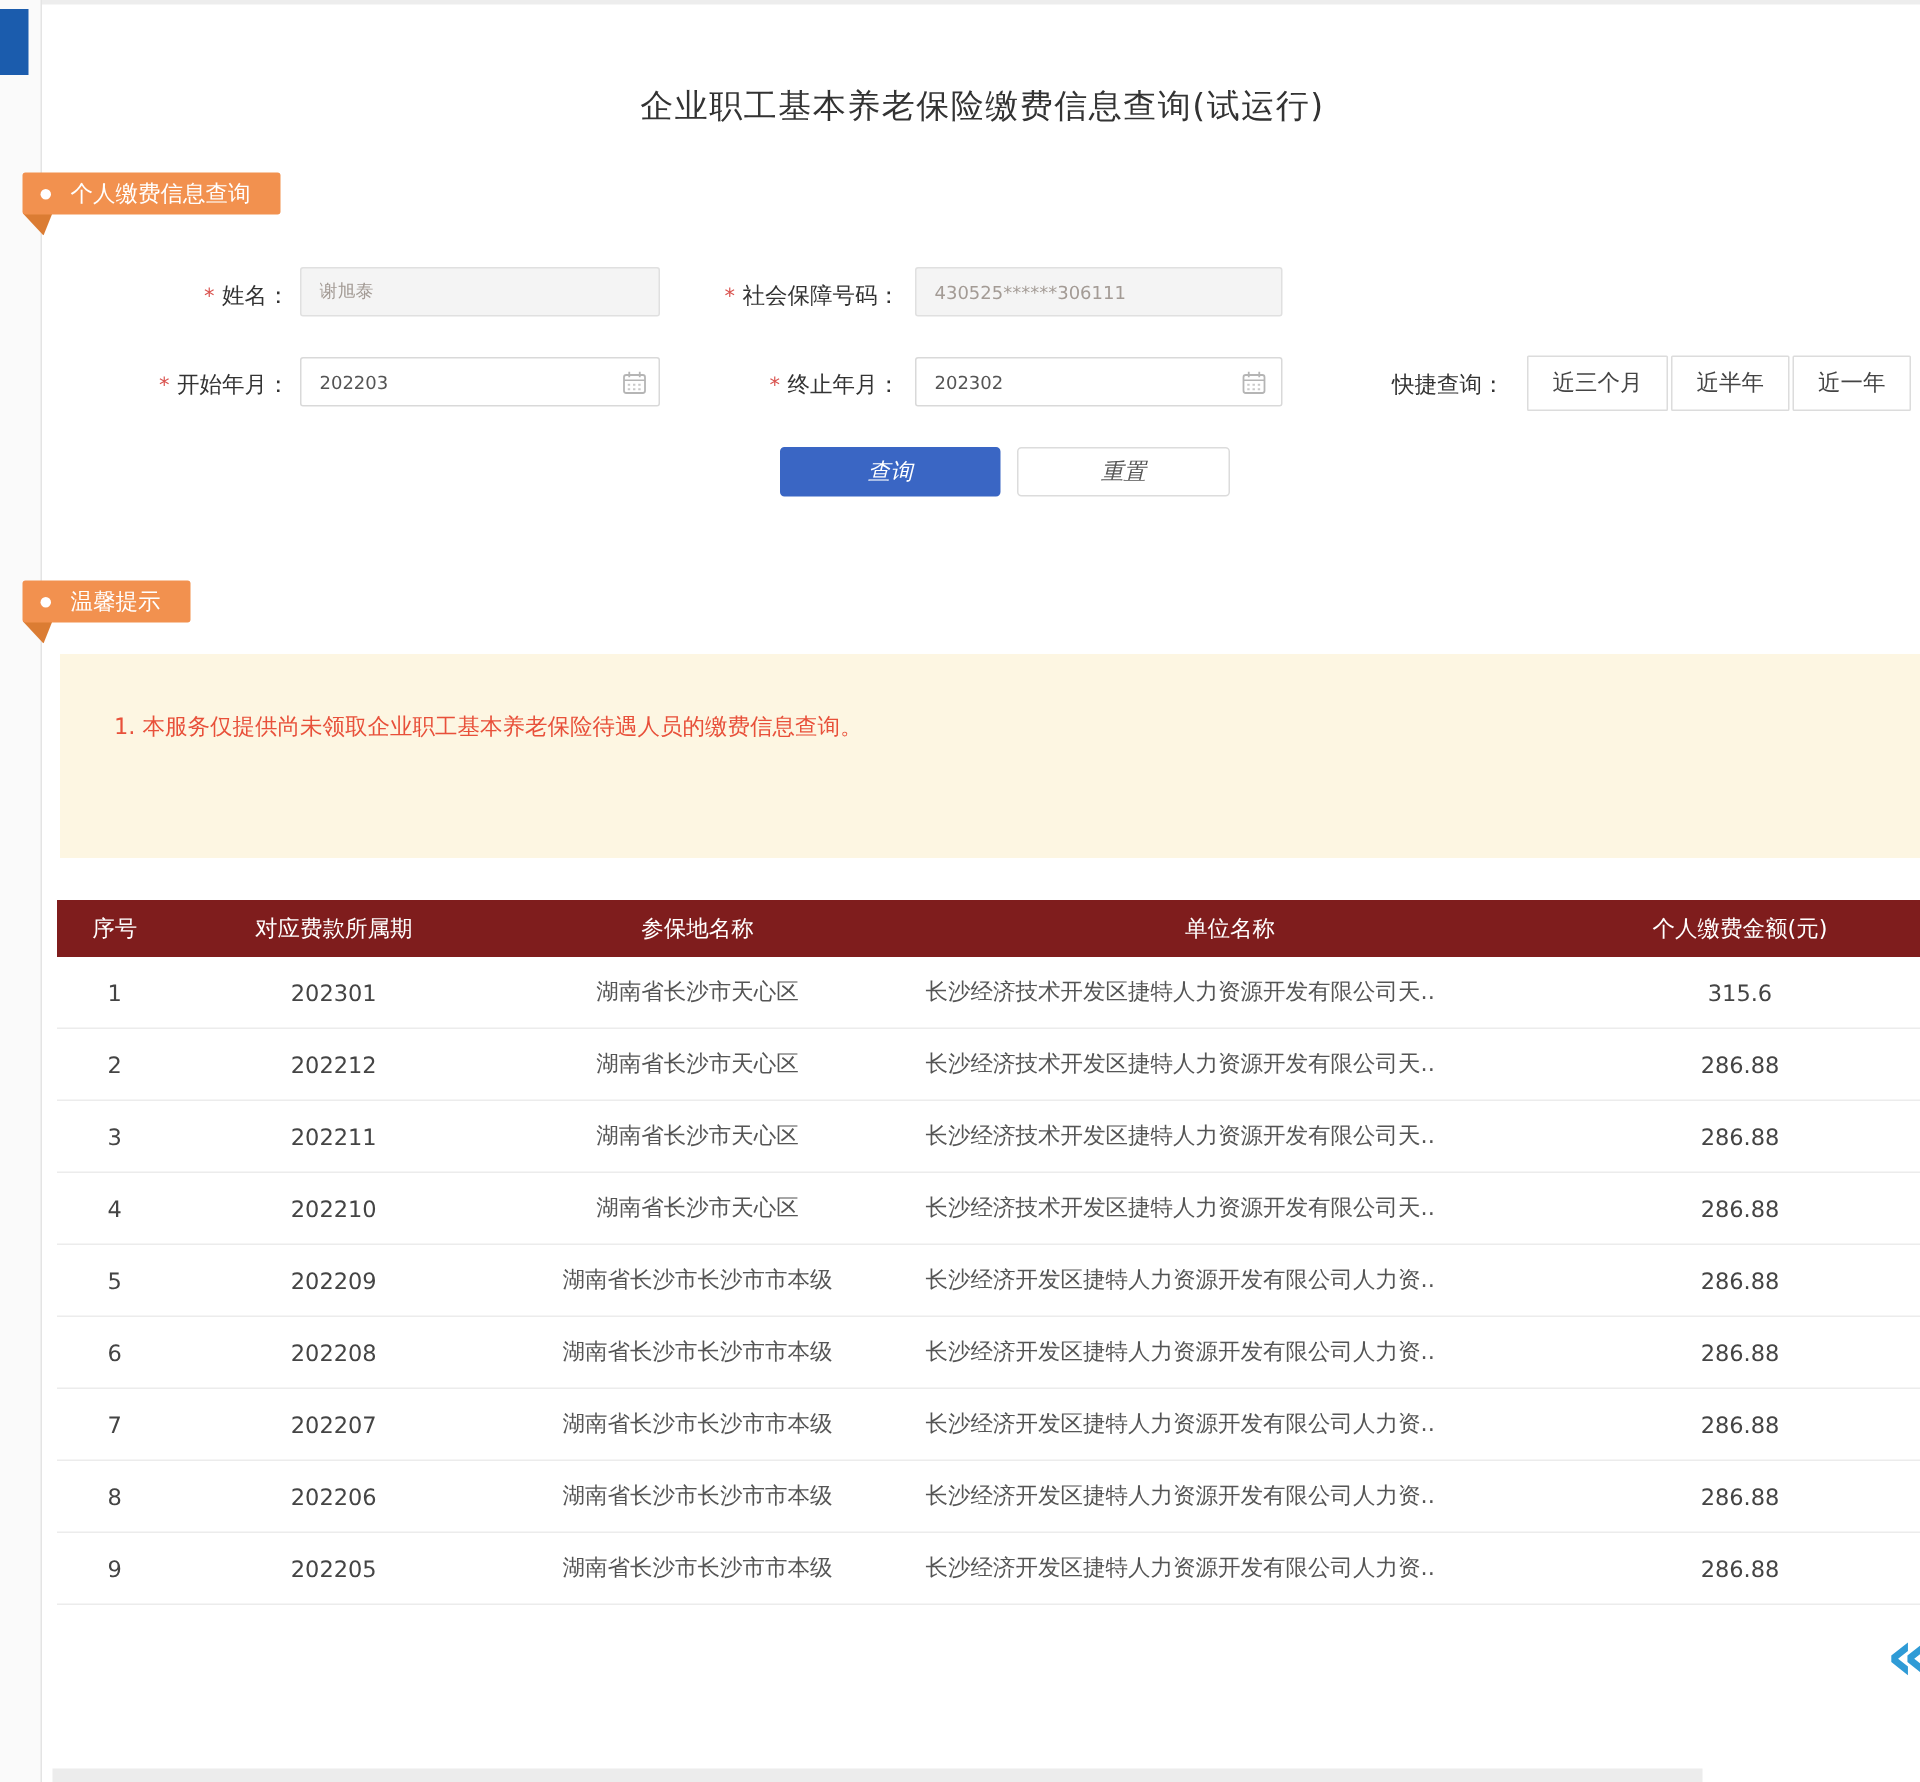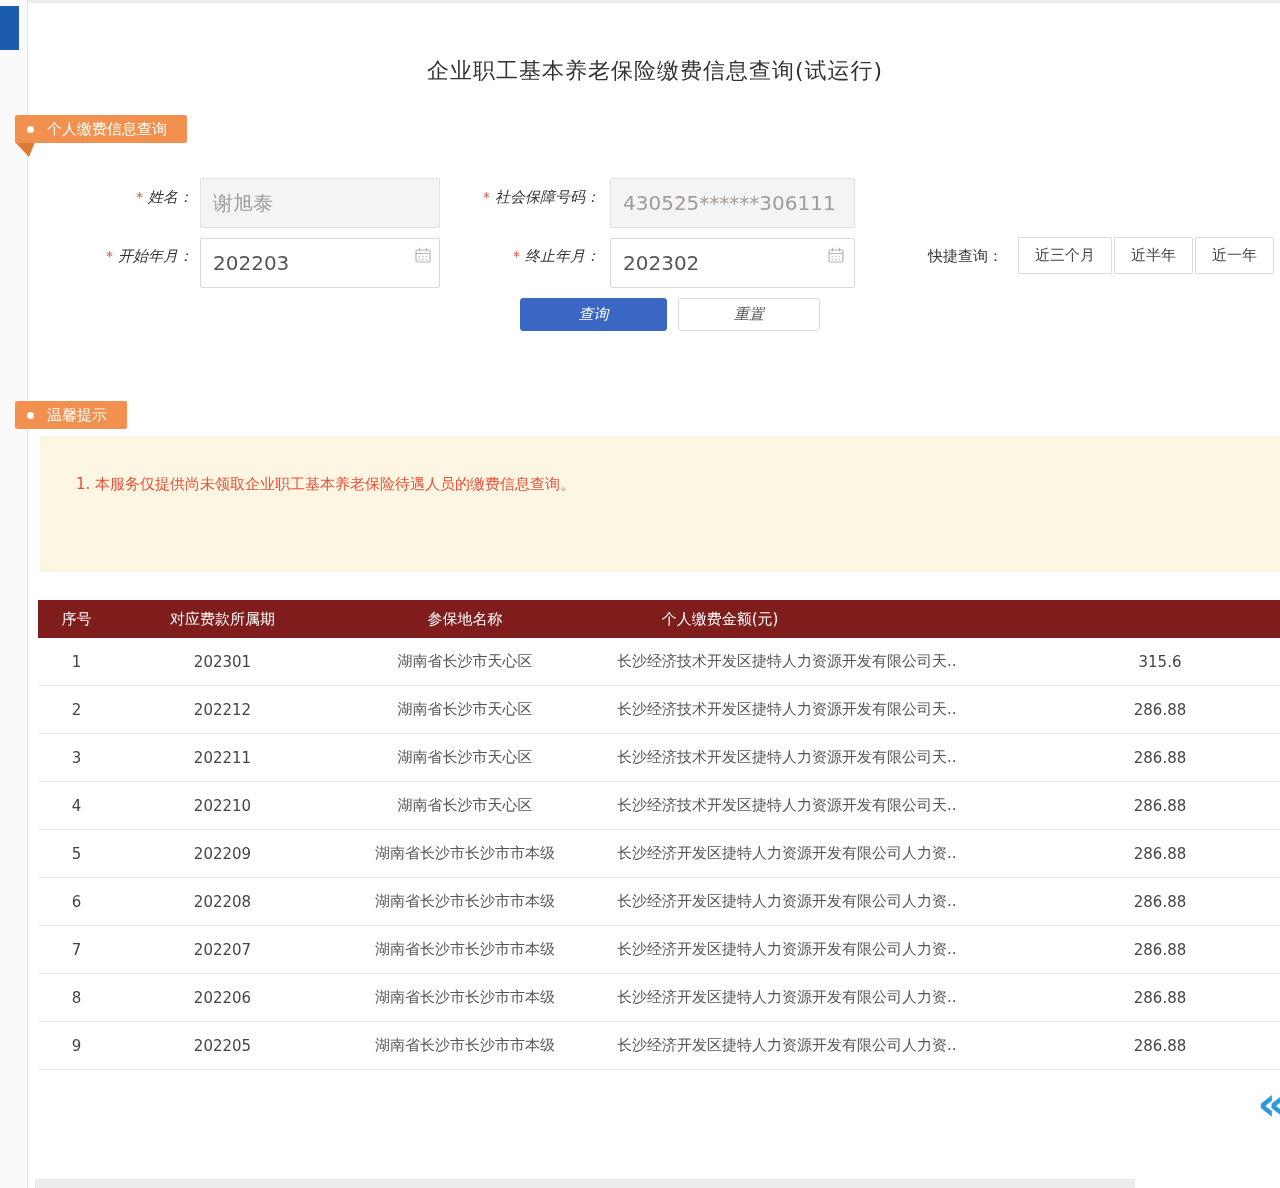--- a/index.html
+++ b/index.html
@@ -18,28 +18,28 @@
 
   
   .section-tag { position:absolute; height:28px; background:#f2914f; color:#fff;
     font-size:15px; display:flex; align-items:center; gap:13px; padding:0 20px 0 12px;
     border-radius:2px; z-index:3; }
   .section-tag .dot { width:7px; height:7px; border-radius:50%; background:#fff; flex:0 0 auto; }
   .tag-fold { position:absolute; width:20px; height:15px; background:#db7c33; z-index:2;
     clip-path:polygon(0 0, 100% 0, 70% 100%); }
   .tag-query { left:15px; top:115px; }
   .fold-query { left:15px; top:142px; }
-  .tag-tips { left:15px; top:401px; }
+  .tag-tips { left:15px; top:387px; }
   .fold-tips { left:15px; top:414px; }
 
   
-  .f-label { position:absolute; font-size:15px; color:#333; text-align:right; white-space:nowrap;font-style:italic; }
+  .f-label { position:absolute; font-size:15px; color:#333; text-align:right; white-space:nowrap; }
   .req { color:#d9534f; margin-right:5px; font-size:14px; }
-  .f-input { position:absolute; height:50px; border:1px solid #d9d9d9; background:#fff;
-    font-size:20px; color:#555; padding:0 30px 0 12px; border-radius:2px; width:240px;
+  .f-input { position:absolute; height:33px; border:1px solid #d9d9d9; background:#fff;
+    font-size:12px; color:#555; padding:0 30px 0 12px; border-radius:2px; width:240px;
     font-family:"DejaVu Sans","Liberation Sans",sans-serif; }
   .f-input:disabled { background:#f4f4f4; color:#a39b95; border-color:#e0e0e0; padding-right:12px; }
   .cal-icon { position:absolute; width:16px; height:16px; cursor:pointer; }
 
   .quick-label { position:absolute; left:928px; top:247px; font-size:15px; color:#333; }
   .quick-group { position:absolute; left:1018px; top:237px; display:flex; gap:2px; }
   .quick-btn { height:37px; background:#fff; border:1px solid #dcdcdc; font-size:15px;
     color:#444; padding:0 16px; cursor:pointer; border-radius:1px;
     font-family:"DejaVu Sans","Liberation Sans",sans-serif; }
 
@@ -145,20 +145,21 @@
   <div class="notice-lines">
     <div>1. 本服务仅提供尚未领取企业职工基本养老保险待遇人员的缴费信息查询。</div>
   </div>
 </div>
 
 <div class="table">
   <div class="thead">
       <div class="cell c-no">序号</div>
       <div class="cell c-period">对应费款所属期</div>
       <div class="cell c-area">参保地名称</div>
+      <div class="cell c-unit">单位名称</div>
       <div class="cell c-amount">个人缴费金额(元)</div>
     </div>
   <div>
       <div class="trow">
         <div class="cell c-no">1</div>
         <div class="cell c-period">202301</div>
         <div class="cell c-area">湖南省长沙市天心区</div>
         <div class="cell c-unit">长沙经济技术开发区捷特人力资源开发有限公司天..</div>
         <div class="cell c-amount">315.6</div>
       </div>

